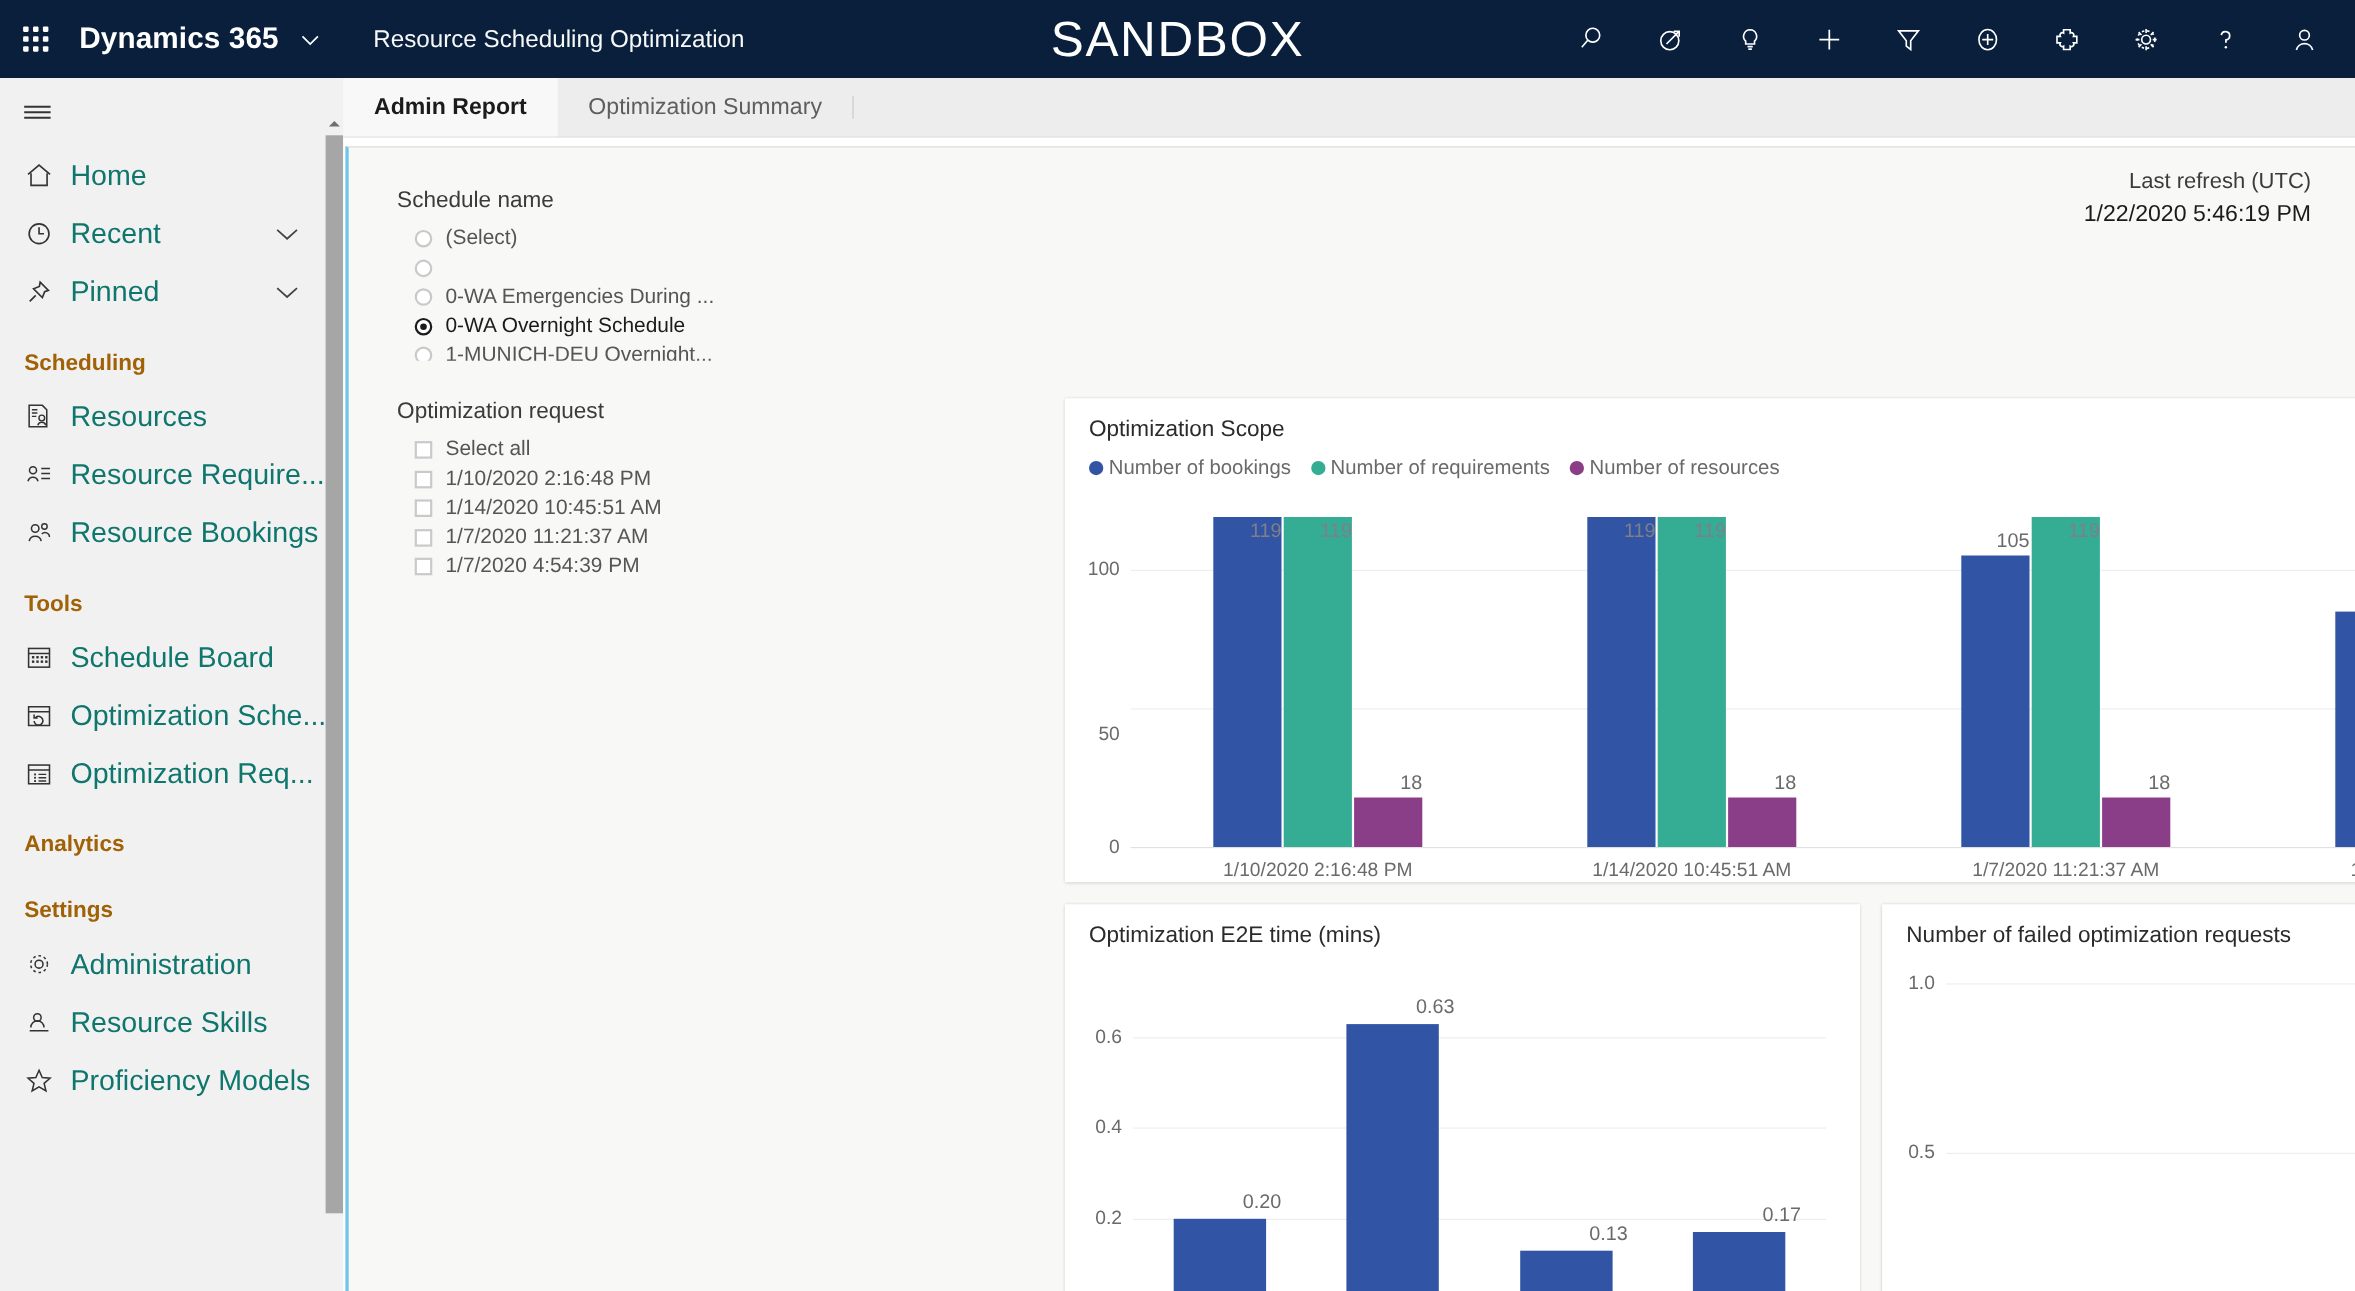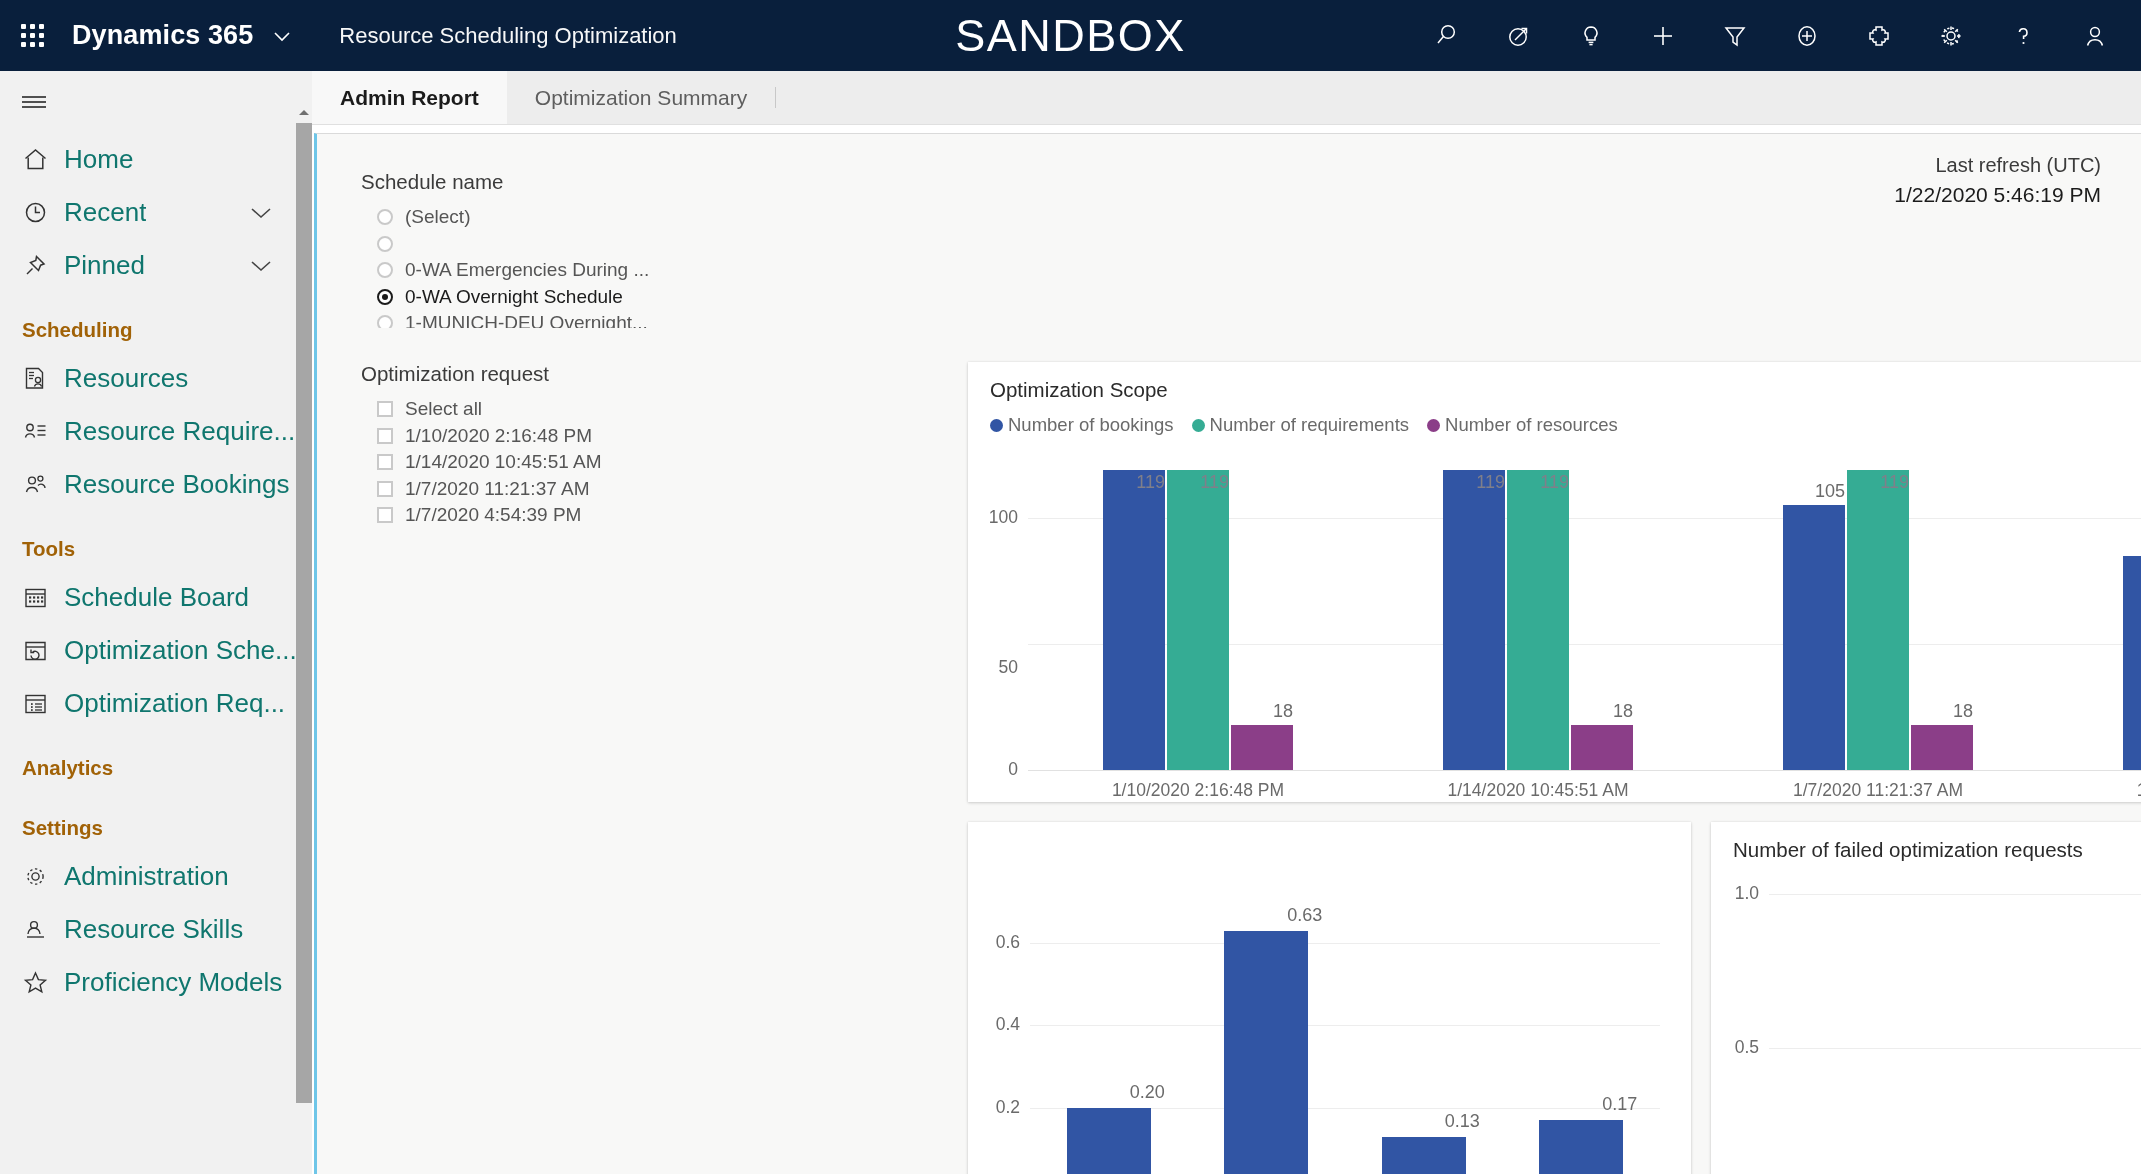--- a/index.html
+++ b/index.html
@@ -549,20 +549,21 @@
         <div class="bar" style="left: 883px; width: 62px; height: 45.3782px; background: rgb(139, 62, 136);"></div>
         <div class="blabel" style="left: 883px; width: 62px; top: 230.622px;">18</div>
         <div class="bar" style="left: 1095px; width: 62px; height: 214.286px; background: rgb(49, 85, 164);"></div>
         <div class="blabel" style="left: 1095px; width: 62px; top: 61.7143px;">85</div>
         <div class="axline" style="left: 0px; top: 300px; width: 1360px;"></div>
       </div>
     <div id="scope-xticks"></div>
   </div>
 
   <div class="card" id="card-e2e">
+    <div class="card-title">Optimization E2E time (mins)</div>
     <div class="plot" id="plot-e2e" style="left:62px; top:80px; width:630px; height:288px;">
         <div class="gridline" style="left: 0px; top: 205.714px; width: 630px;"></div>
         <div class="ytick" style="left: -52px; top: 194.714px; width: 42px;">0.2</div>
         <div class="gridline" style="left: 0px; top: 123.429px; width: 630px;"></div>
         <div class="ytick" style="left: -52px; top: 112.429px; width: 42px;">0.4</div>
         <div class="gridline" style="left: 0px; top: 41.1429px; width: 630px;"></div>
         <div class="ytick" style="left: -52px; top: 30.1429px; width: 42px;">0.6</div>
         <div class="bar" style="left: 36.75px; width: 84px; height: 82.2857px; background: rgb(49, 85, 164);"></div>
         <div class="blabel" style="left: 22.75px; width: 112px; top: 179.714px;">0.20</div>
         <div class="bar" style="left: 194.25px; width: 84px; height: 259.2px; background: rgb(49, 85, 164);"></div>

